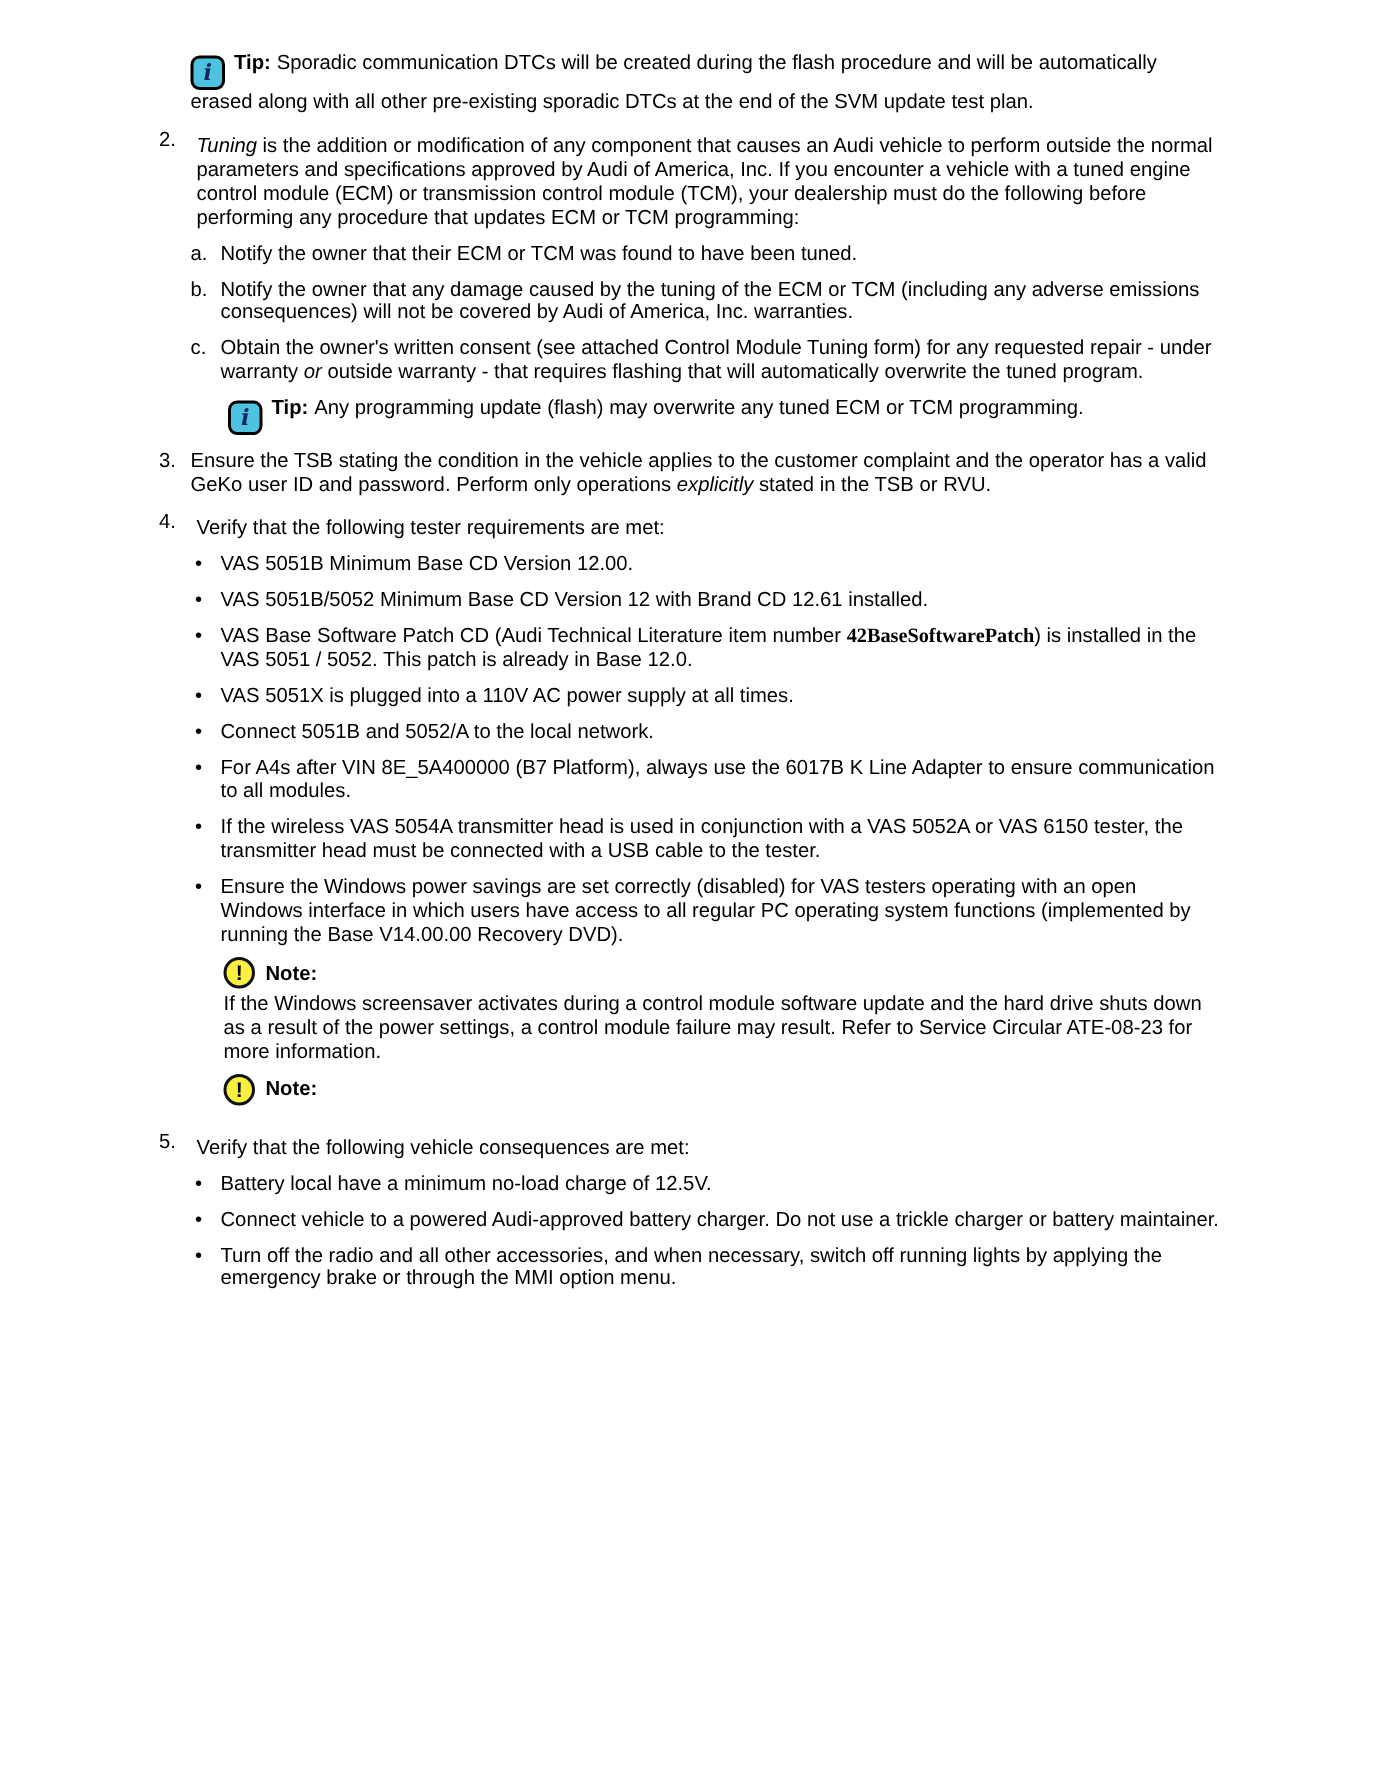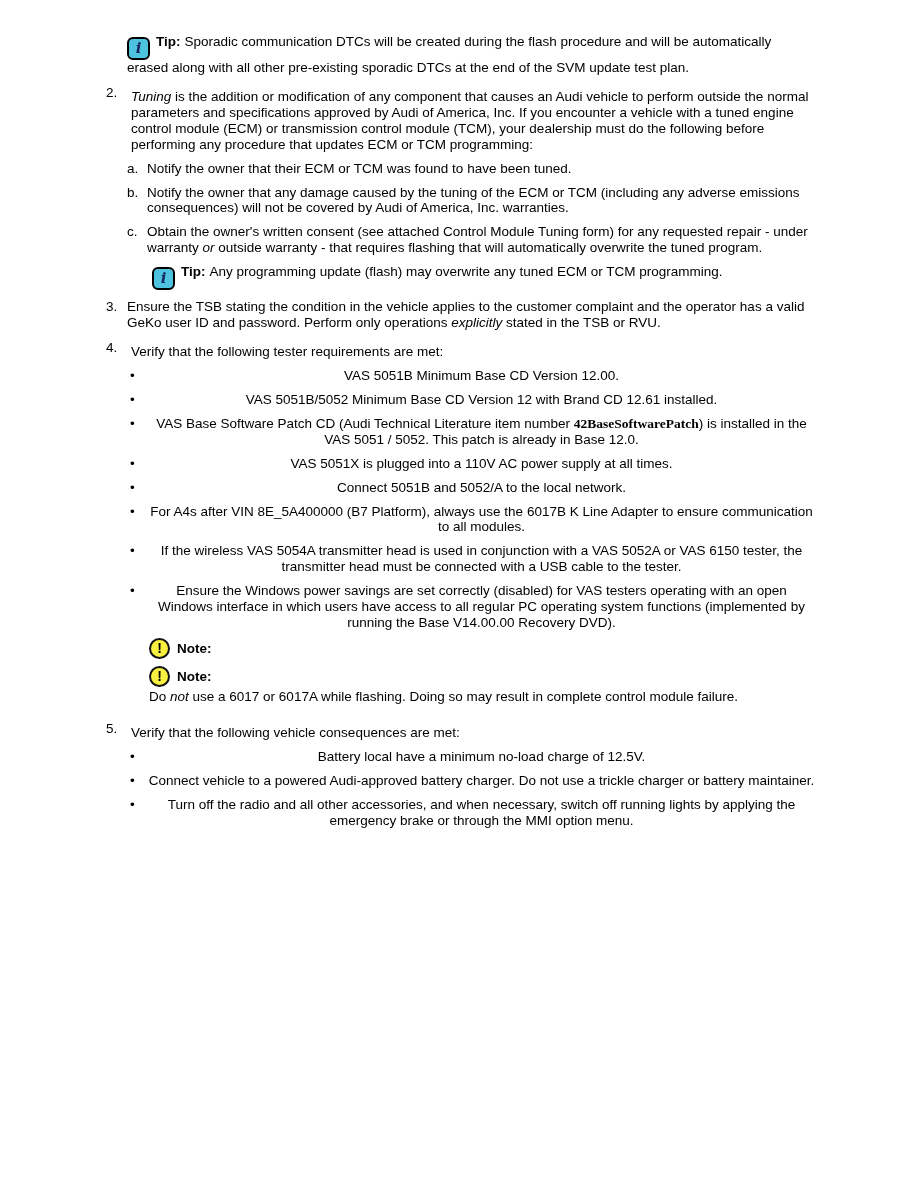--- a/index.html
+++ b/index.html
@@ -42,21 +42,21 @@
   .num-content { flex:1; min-width:0; }
 
   
   .sub-item { display:flex; margin-top:8px; }
   .sub-marker { flex:0 0 20px; }
   .sub-content { flex:1; min-width:0; }
 
   
   .bullet-item { display:flex; margin-top:8px; margin-left:3px; }
   .bullet-marker { flex:0 0 17px; }
-  .bullet-content { flex:1; min-width:0;text-align:center; }
+  .bullet-content { flex:1; min-width:0; }
 
   
   .note-block { margin:7px 0 7px 22px; }
   .note-head { display:flex; align-items:center; }
   .note-icon {
     display:inline-block; width:21px; height:21px; box-sizing:border-box;
     background:#f8ef40; border:2px solid #111;
     border-radius:50%; text-align:center; margin-right:7px; flex:0 0 21px;
   }
   .note-glyph { font-weight:bold; font-size:14px; line-height:17px; color:#000; }
@@ -146,28 +146,28 @@
       <div class="bullet-item">
         <span class="bullet-marker">•</span>
         <div class="bullet-content">Ensure the Windows power savings are set correctly (disabled) for VAS testers operating with an open Windows interface in which users have access to all regular PC operating system functions (implemented by running the Base V14.00.00 Recovery DVD).</div>
       </div>
 
       <div class="note-block">
         <div class="note-head">
           <span class="note-icon"><span class="note-glyph">!</span></span>
           <b class="note-label">Note:</b>
         </div>
+        <div class="note-text">If the Windows screensaver activates during a control module software update and the hard drive shuts down as a result of the power settings, a control module failure may result. Refer to Service Circular ATE-08-23 for more information.</div>
       </div>
 
       <div class="note-block">
         <div class="note-head">
           <span class="note-icon"><span class="note-glyph">!</span></span>
           <b class="note-label">Note:</b>
         </div>
-        <div class="note-text"><span>Do </span><i class="em">not</i><span> use a 6017 or 6017A while flashing. Doing so may result in complete control module failure.</span></div>
       </div>
     </div>
   </div>
 
   <div class="num-item">
     <span class="num-marker">5.</span>
     <div class="num-content">
       <p class="para">Verify that the following vehicle consequences are met:</p>
 
       <div class="bullet-item">

